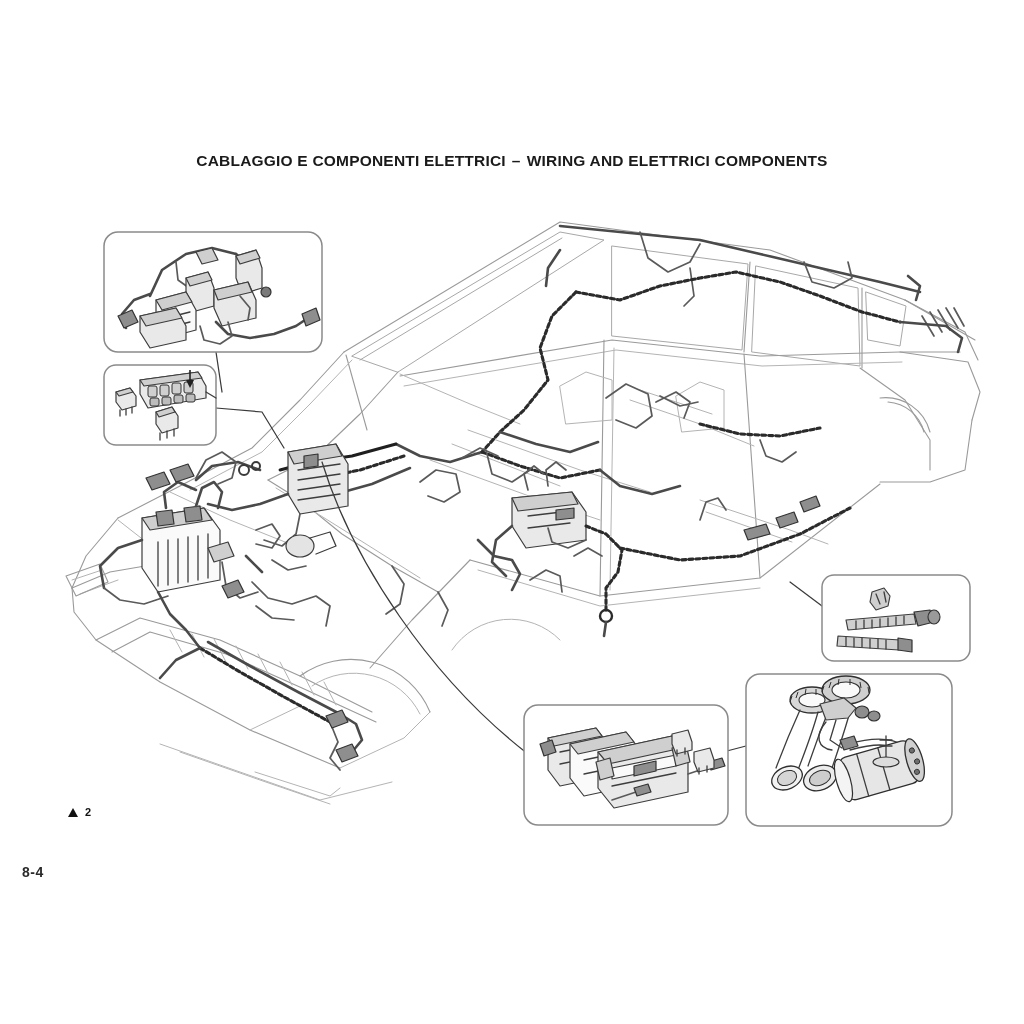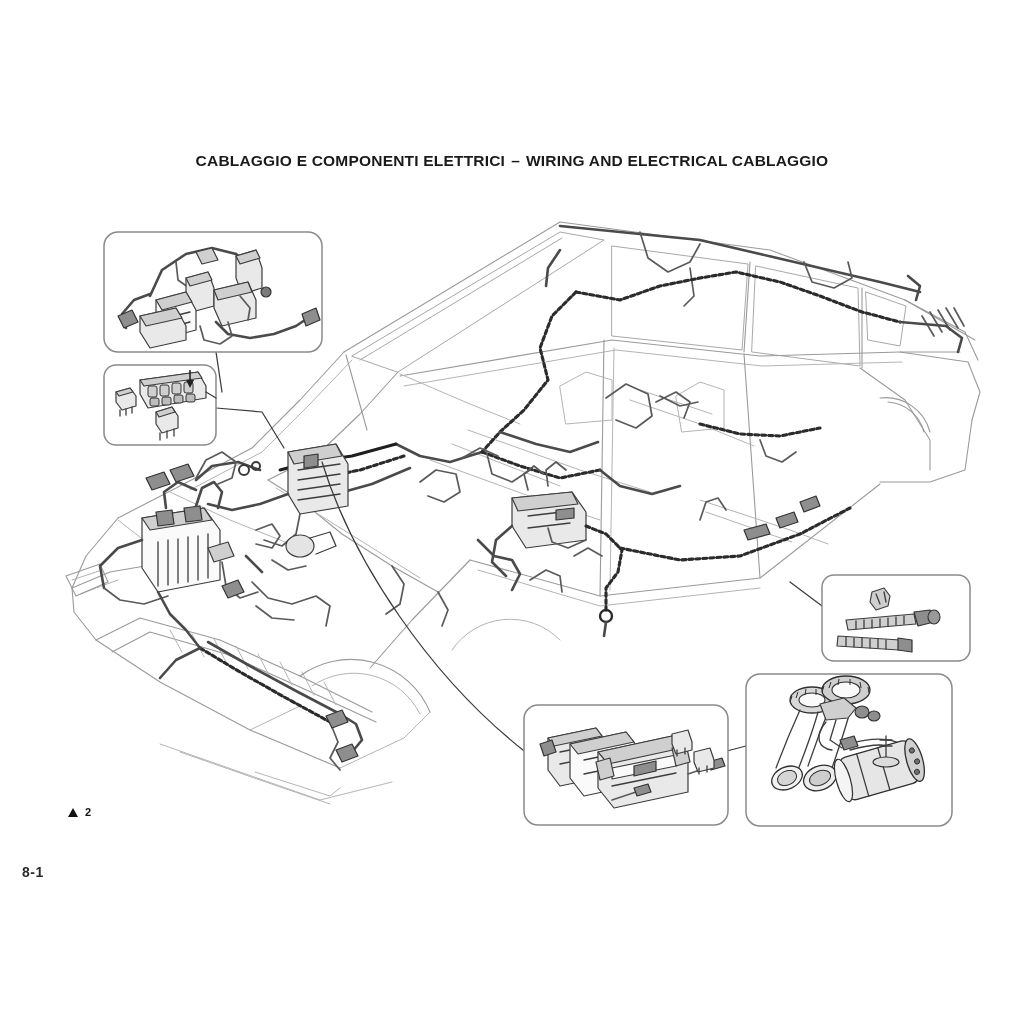--- a/index.html
+++ b/index.html
@@ -60,21 +60,21 @@
   .part-fill-d{fill:#8e8e8e;stroke:#333;stroke-width:1.2;stroke-linejoin:round;}
   .part-fill-w{fill:#fafafa;stroke:#3d3d3d;stroke-width:1.2;stroke-linejoin:round;}
   .inset-box{fill:#ffffff;stroke:#8a8a8a;stroke-width:1.5;}
 </style>
 </head>
 <body>
 
 <div class="page">
 
   <div class="title">
-    <span>CABLAGGIO E COMPONENTI ELETTRICI</span><span class="sep">–</span><span>WIRING AND ELECTRICAL CABLAGGIO</span>
+    <span>CABLAGGIO E COMPONENTI ELETTRICI</span><span class="sep">–</span><span>WIRING AND ELETTRICI COMPONENTS</span>
   </div>
 
   <div class="artwork">
   <svg viewBox="0 0 1024 1024" xmlns="http://www.w3.org/2000/svg">
 
     <g>
 
       <path class="body-ln" d="M344 352 L560 222 L770 250 L905 300"></path>
       <path class="body-ln" d="M346 355 L367 430"></path>
       <path class="body-ln" d="M905 300 L965 332 L978 360"></path>
@@ -504,15 +504,15 @@
     </g>
 
   </svg>
   </div>
 
   <div class="fig-marker">
     <span class="tri"></span>
     <span>2</span>
   </div>
 
-  <div class="page-number">8-1</div>
+  <div class="page-number">8-4</div>
 
 </div>
 
 </body></html>

